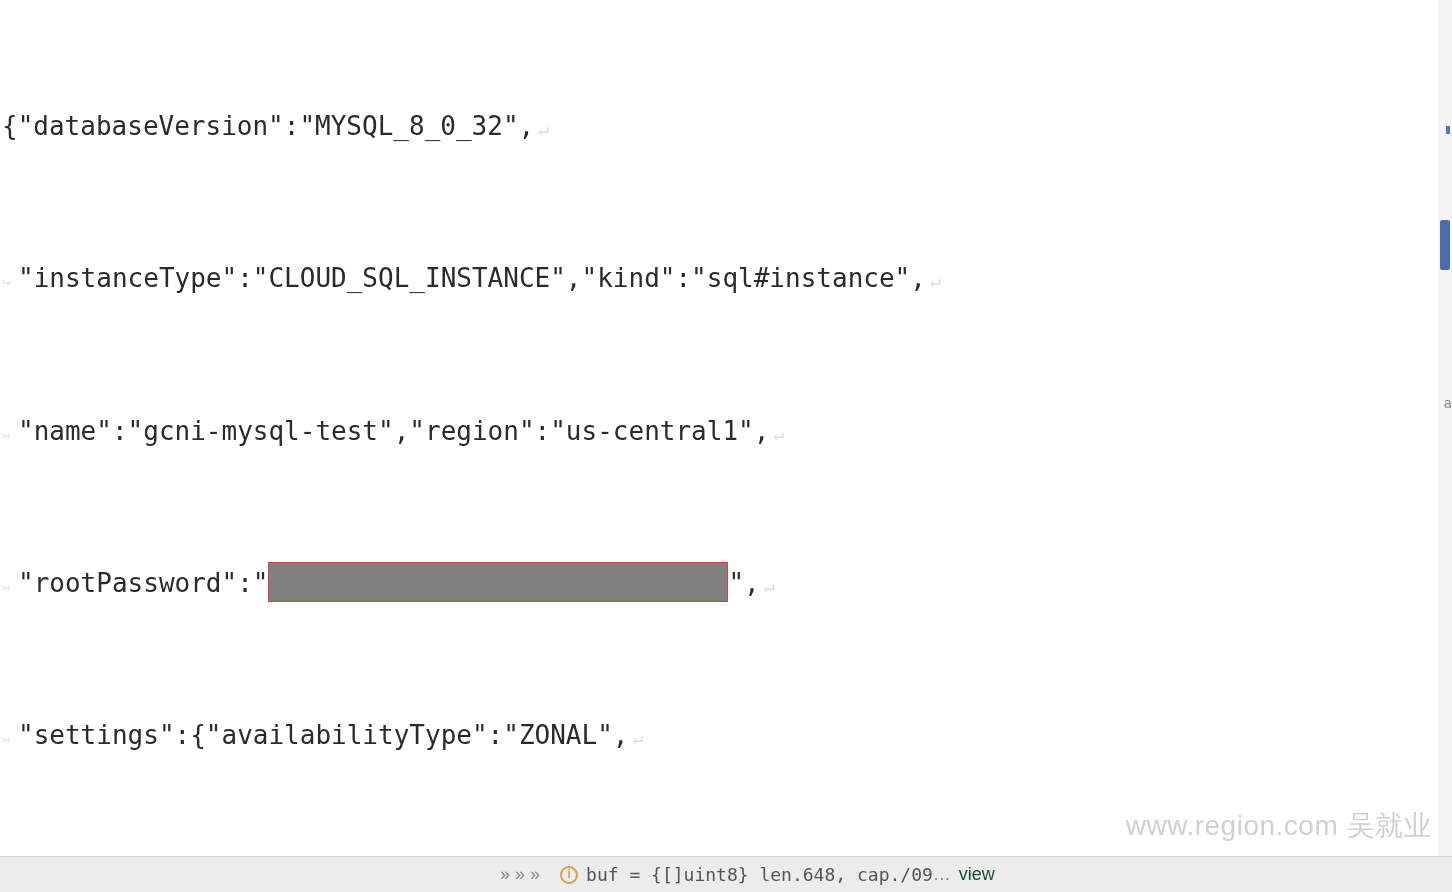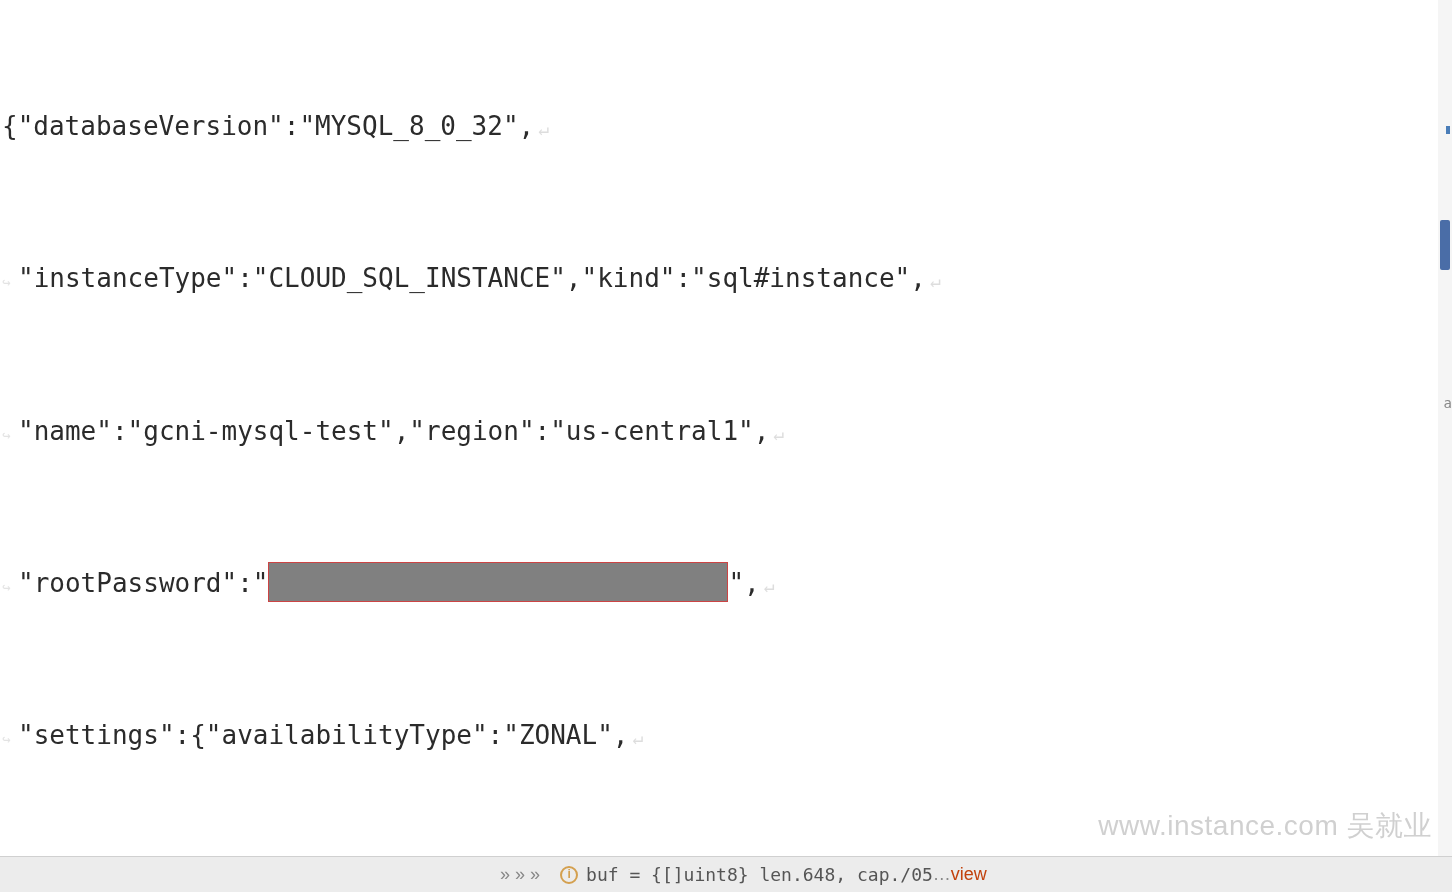--- a/index.html
+++ b/index.html
@@ -121,21 +121,22 @@
       justify-content: center;
       font-size: 12px;
       font-weight: bold;
       margin-right: 8px;
     }
     .bottom-bar .var-text {
       font-family: 'Menlo', monospace;
       color: #555;
     }
     .bottom-bar .view-link {
-      color: #c2410c;
+      color: #14532d;
+      margin-left: 8px;
       text-align: center;
     }
     .right-edge-marker {
       position: absolute;
       right: 2px;
       top: 126px;
       width: 4px;
       height: 8px;
       background: #4a7db8;
     }
@@ -161,31 +162,31 @@
     
     
     
     
     
     
     
   </div>
 
   <div class="watermark">
-    <span>www.instance.com</span>
+    <span>www.region.com</span>
     <span class="chinese">吴就业</span>
   </div>
 
   <div class="scrollbar-right">
     <div class="scrollbar-thumb"></div>
   </div>
 
   <div class="right-edge-marker"></div>
   <div class="right-edge-letter">a</div>
 
   <div class="bottom-bar">
     <span class="chevrons">» » »</span>
     <span class="info-icon">i</span>
-    <span class="var-text">buf = {[]uint8} len.648, cap./05</span>
+    <span class="var-text">buf = {[]uint8} len.648, cap./09</span>
     <span>…</span>
     <span class="view-link">view</span>
   </div>
 </div>
 
 </body></html>

